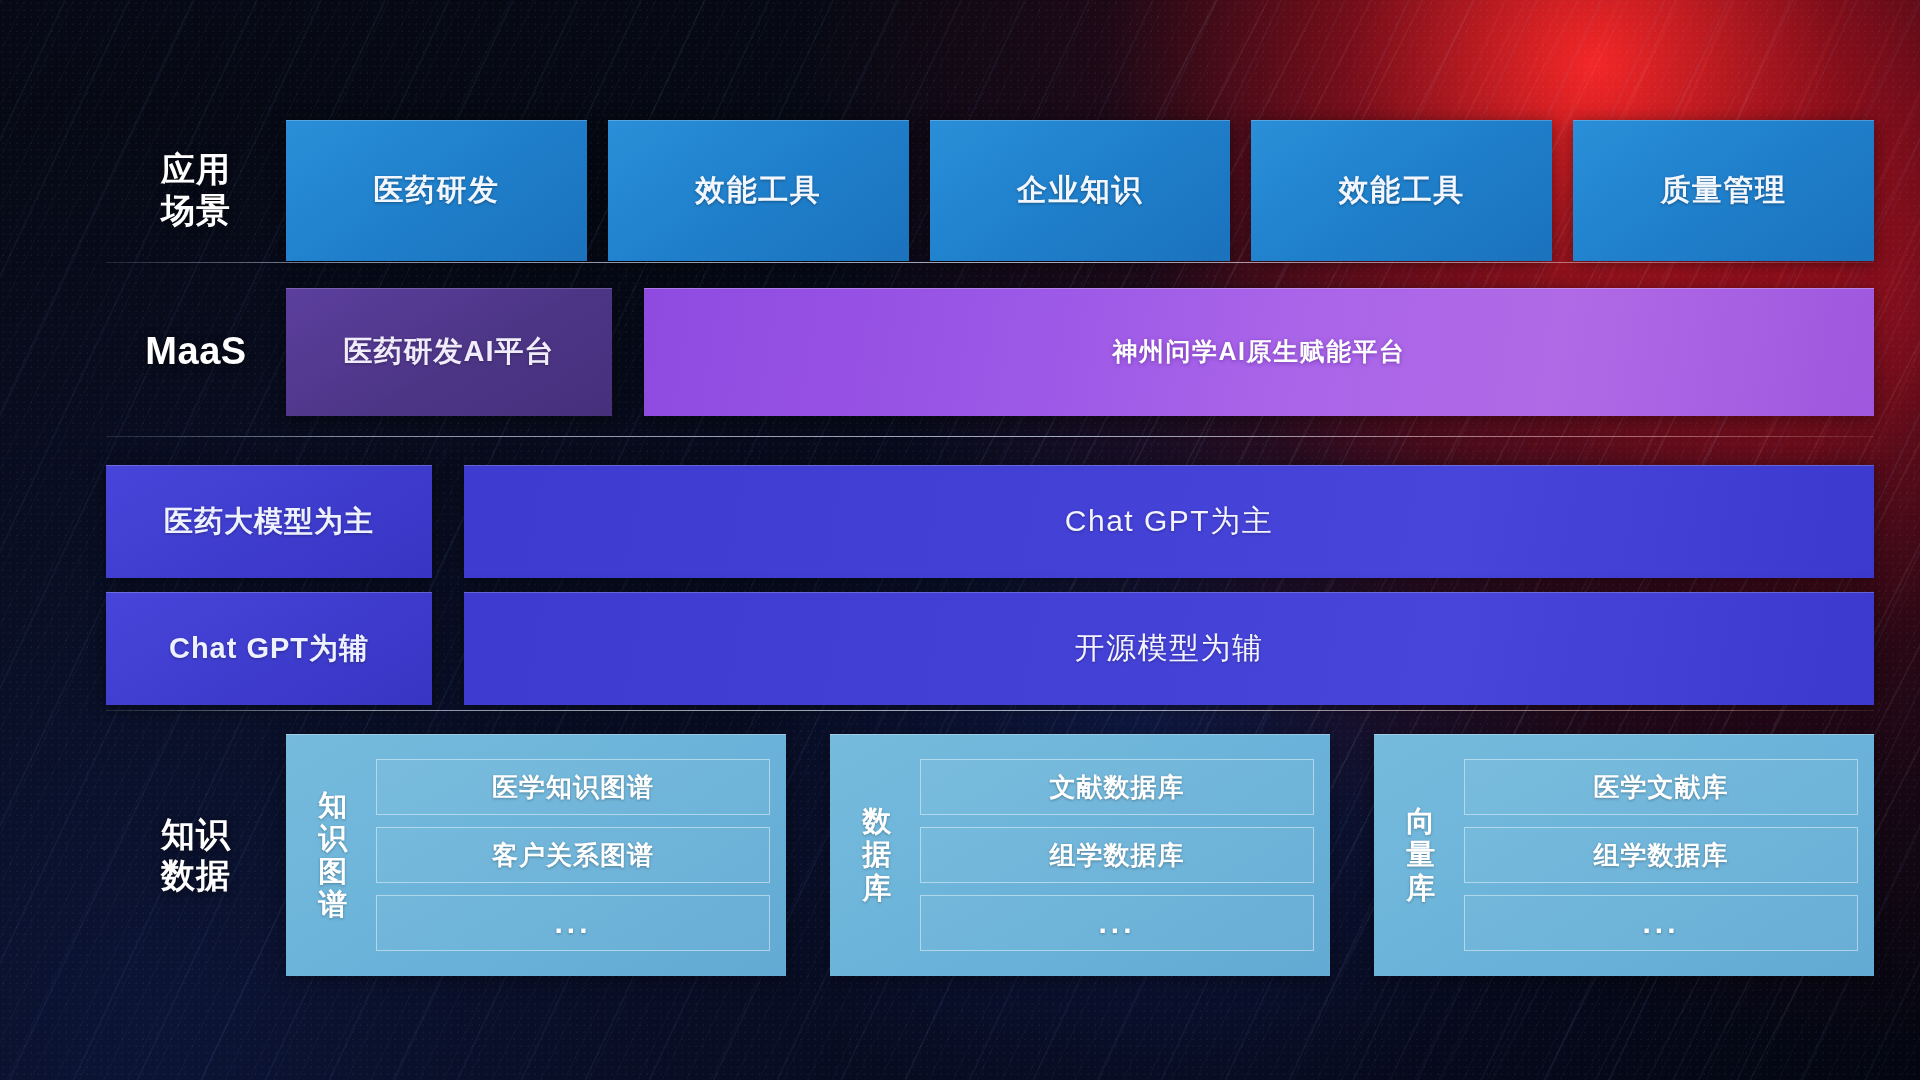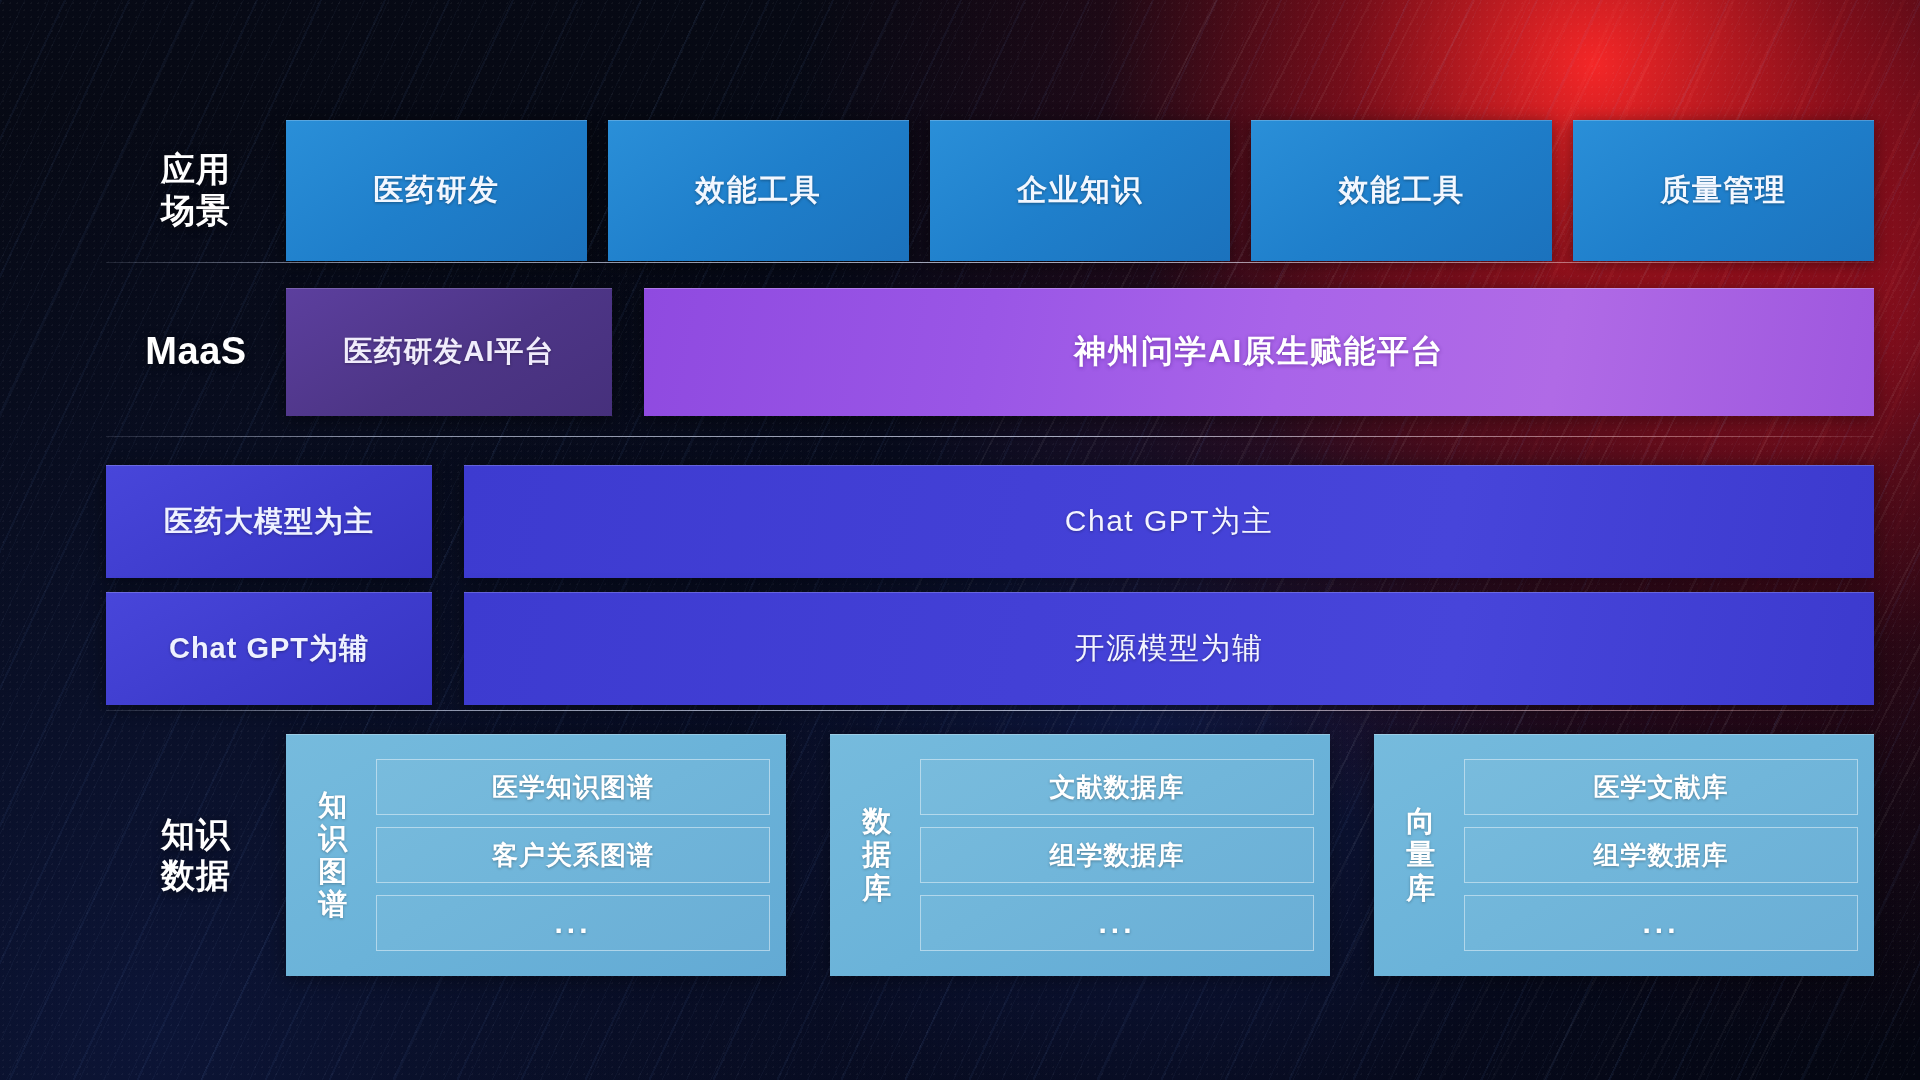--- a/index.html
+++ b/index.html
@@ -133,21 +133,21 @@
     font-size:29px; font-weight:700; letter-spacing:1px;
     background:linear-gradient(150deg,#5c3f9e 0%, #4d3586 55%, #46307c 100%);
     box-shadow:inset 0 1px 0 rgba(255,255,255,0.18), 0 3px 16px rgba(0,0,0,0.45);
     text-shadow:0 1px 3px rgba(0,0,0,0.3);
   }
   .maas-right{
     flex:1 1 auto;
     height:128px;
     display:flex; align-items:center; justify-content:center;
     color:#ffffff;
-    font-size:32px; font-weight:700; letter-spacing:1.5px;
+    font-size:25px; font-weight:700; letter-spacing:1.5px;
     background:linear-gradient(100deg,#8f4ae0 0%, #9a56e6 28%, #a964e9 52%, #b06ae6 74%, #9e57de 100%);
     box-shadow:inset 0 1px 0 rgba(255,255,255,0.26), 0 3px 18px rgba(0,0,0,0.4);
     text-shadow:0 1px 4px rgba(60,10,110,0.45);
   }
 
   
   #row-algo{ top:465px; height:240px; }
   .algo-stack{ display:flex; flex-direction:column; gap:14px; width:100%; }
   .algo-line{ display:flex; gap:32px; }
   .algo-left{

